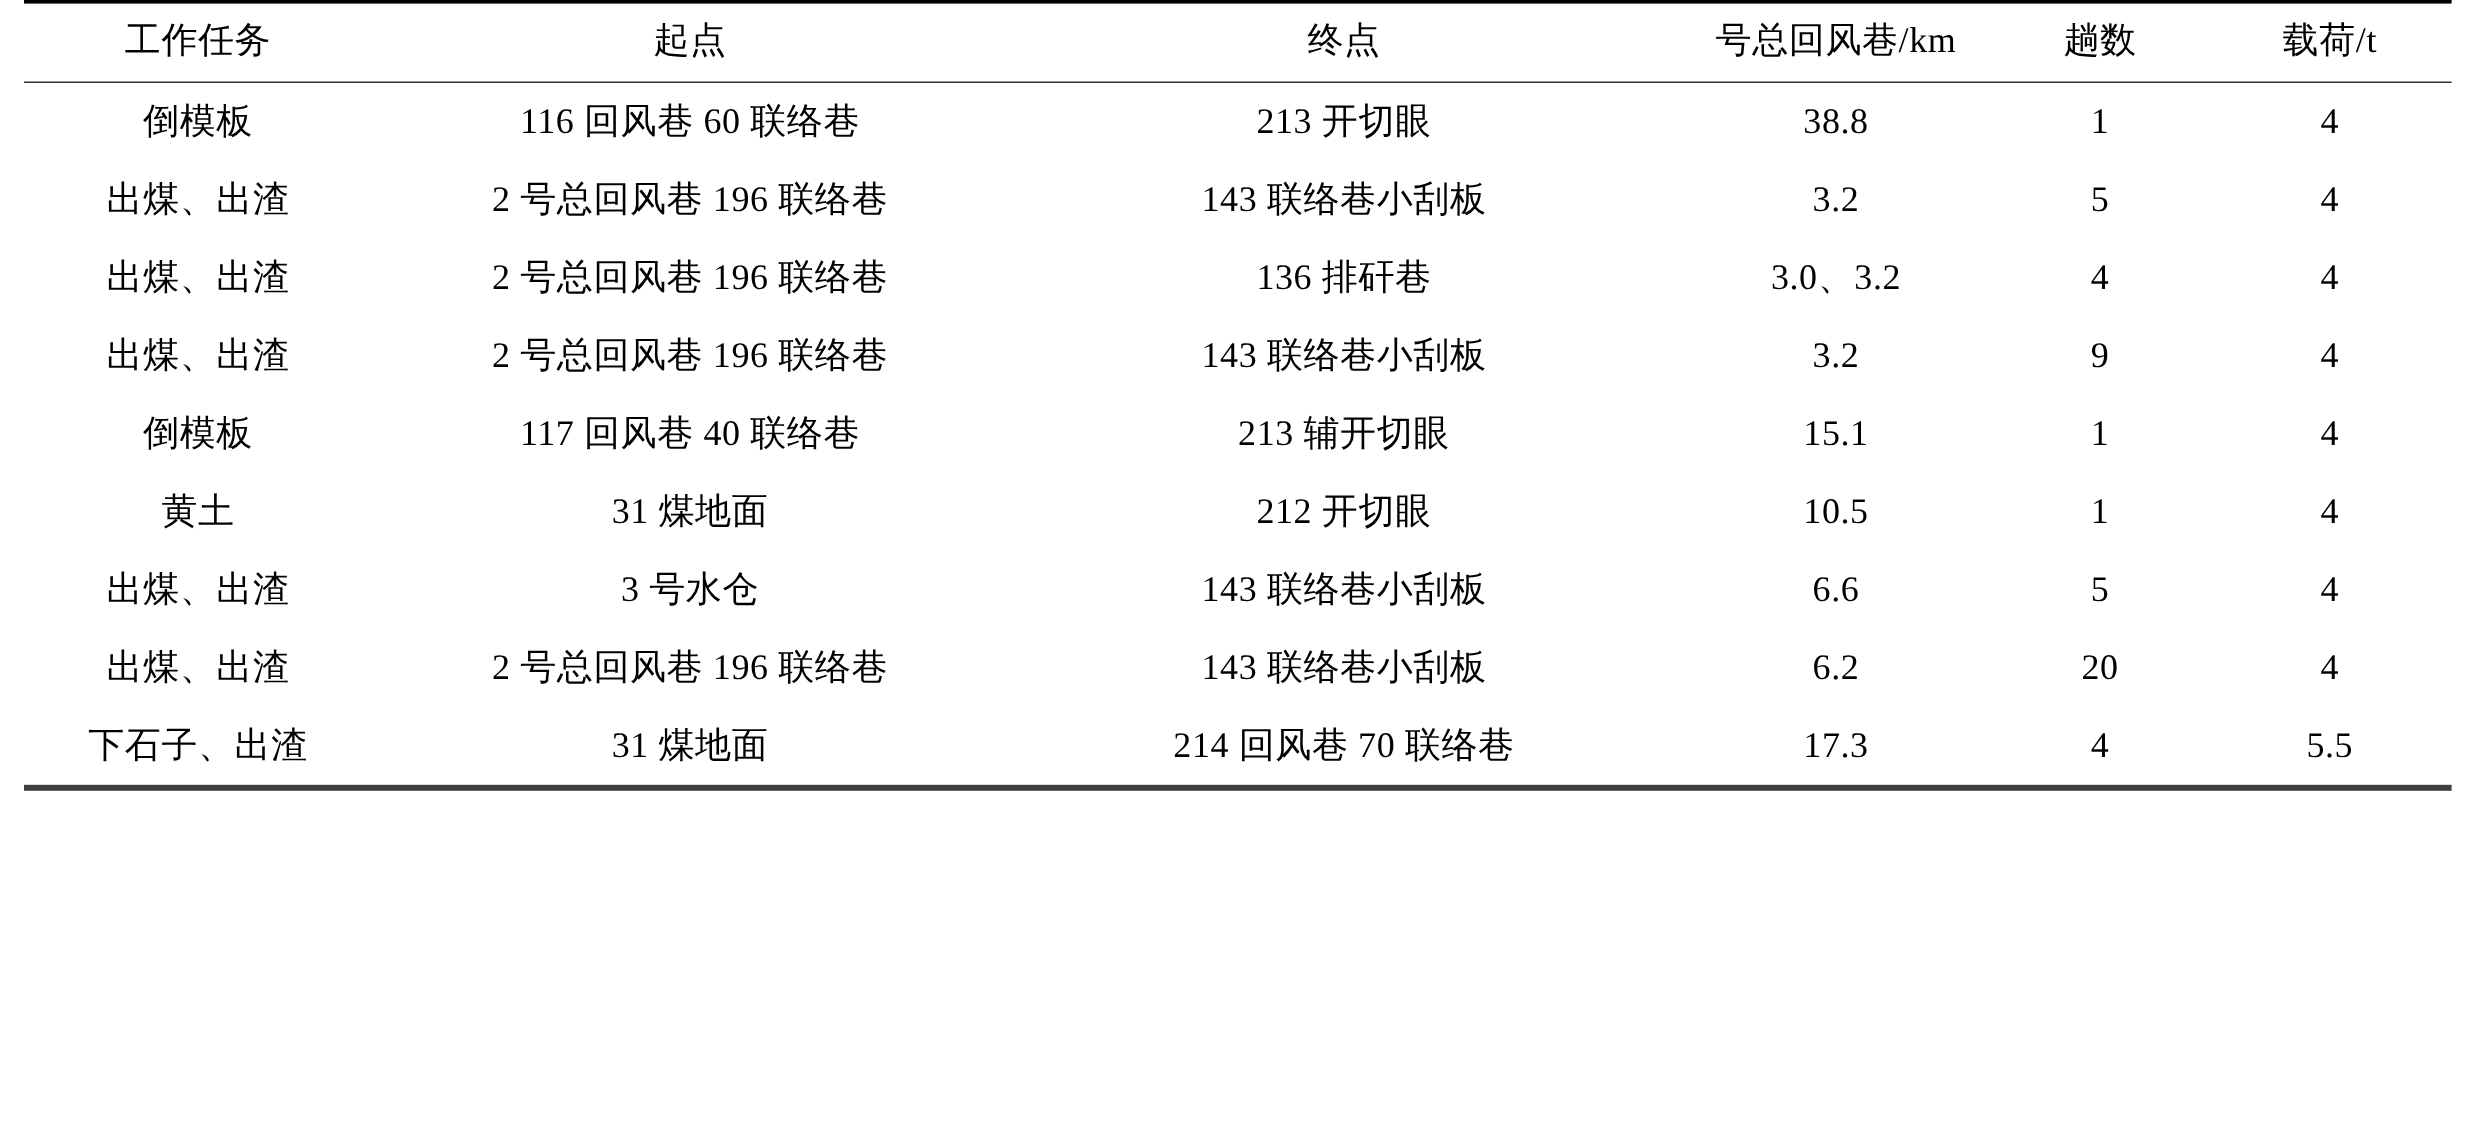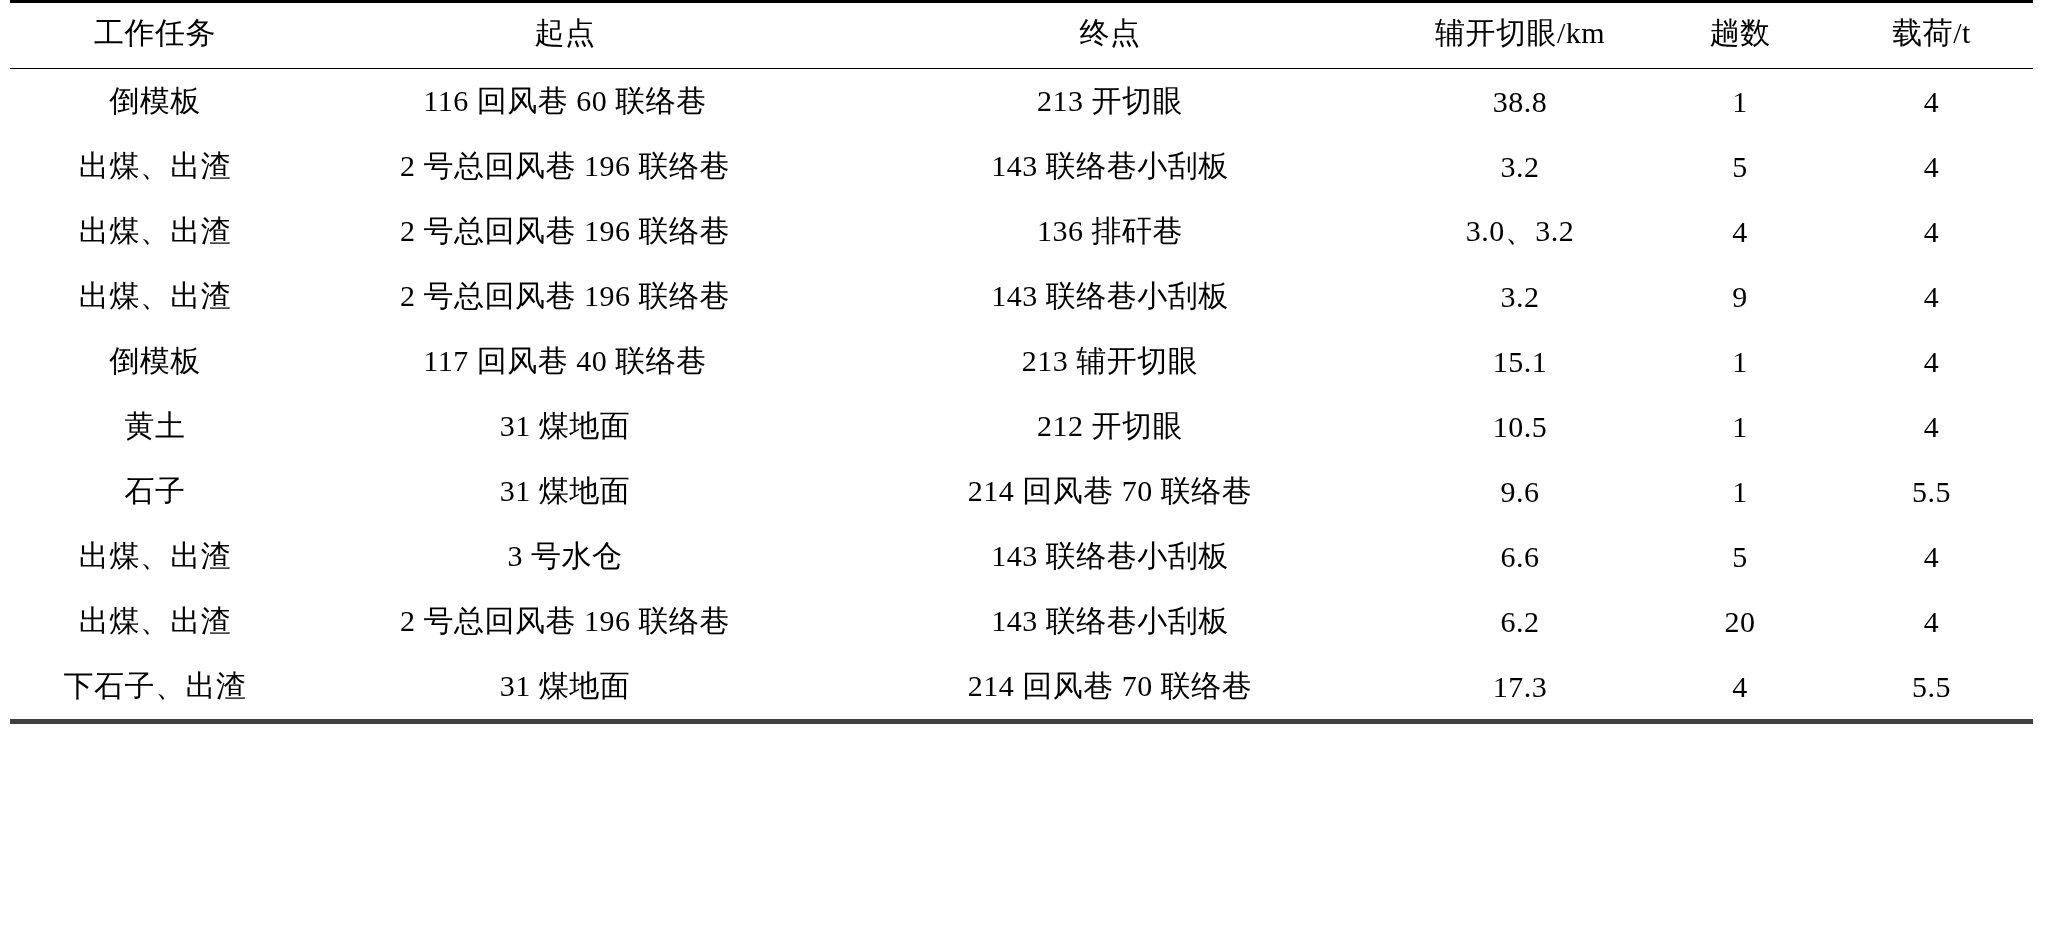--- a/index.html
+++ b/index.html
@@ -8,21 +8,21 @@
     background: #ffffff;
   }
   body {
     width: 2067px;
     height: 945px;
     font-family: "Liberation Serif", "DejaVu Serif", serif;
     color: #000000;
     overflow: hidden;
   }
   .table-wrap {
-    padding: 0 10px;
+    padding: 0 20px;
     box-sizing: border-box;
     width: 1705px;
   }
   table.data-table {
     border-collapse: collapse;
     width: 2023px;
     table-layout: fixed;
     font-size: 30px;
   }
   table.data-table col.c0 { width: 290px; }
@@ -65,21 +65,21 @@
         <col class="c2">
         <col class="c3">
         <col class="c4">
         <col class="c5">
     </colgroup>
     <thead>
       <tr>
         <th>工作任务</th>
         <th>起点</th>
         <th>终点</th>
-        <th>辅开切眼/km</th>
+        <th>号总回风巷/km</th>
         <th>趟数</th>
         <th>载荷/t</th>
       </tr>
     </thead>
     <tbody>
       <tr>
         <td>倒模板</td>
         <td>116 回风巷 60 联络巷</td>
         <td>213 开切眼</td>
         <td>38.8</td>
@@ -120,28 +120,20 @@
       </tr>
       <tr>
         <td>黄土</td>
         <td>31 煤地面</td>
         <td>212 开切眼</td>
         <td>10.5</td>
         <td>1</td>
         <td>4</td>
       </tr>
       <tr>
-        <td>石子</td>
-        <td>31 煤地面</td>
-        <td>214 回风巷 70 联络巷</td>
-        <td>9.6</td>
-        <td>1</td>
-        <td>5.5</td>
-      </tr>
-      <tr>
         <td>出煤、出渣</td>
         <td>3 号水仓</td>
         <td>143 联络巷小刮板</td>
         <td>6.6</td>
         <td>5</td>
         <td>4</td>
       </tr>
       <tr>
         <td>出煤、出渣</td>
         <td>2 号总回风巷 196 联络巷</td>

